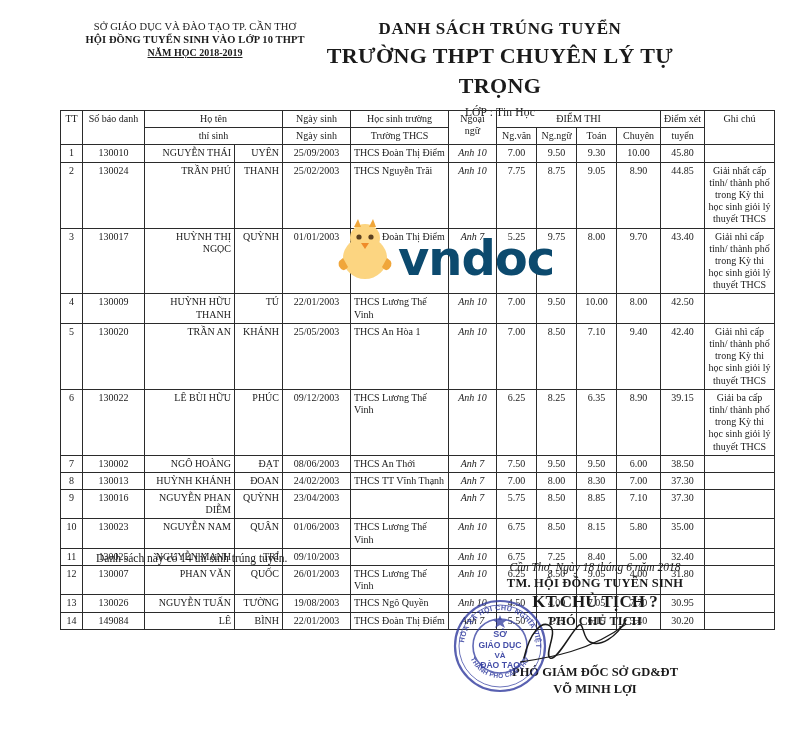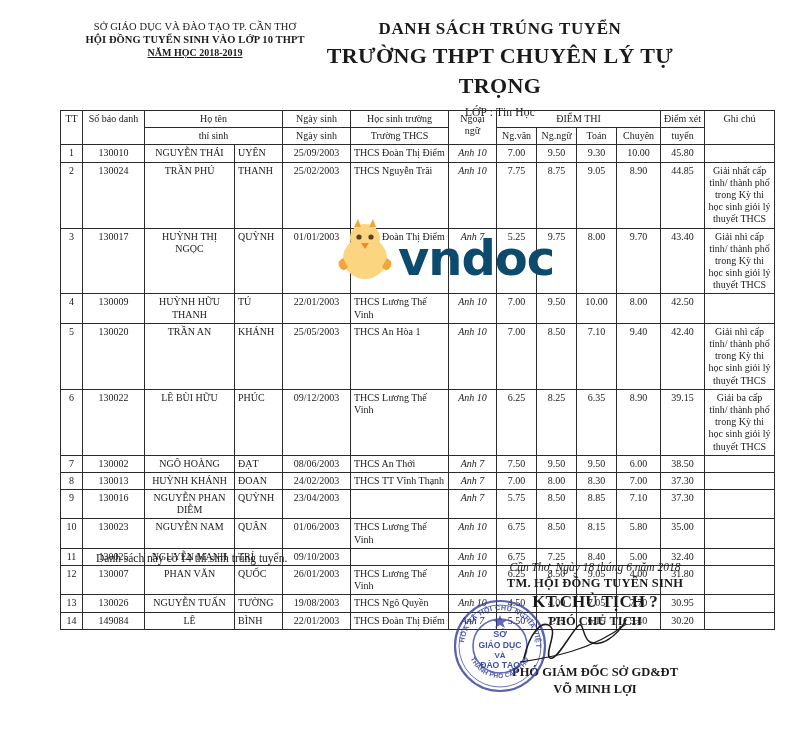--- a/index.html
+++ b/index.html
@@ -101,22 +101,22 @@
     text-align: center;
     vertical-align: middle;
     font-size: 10.5px;
     padding: 3px 2px;
   }
   th.hcell.sub {
     font-size: 10px;
   }
   .c-tt      { text-align: center; }
   .c-sbd     { text-align: center; }
-  .c-name    { text-align: center; }
-  .c-given   { text-align: left; }
+  .c-name    { text-align: right; }
+  .c-given   { text-align: right; }
   .c-dob     { text-align: center; }
   .c-school  { text-align: left; }
   .c-lang    { text-align: center; font-style: italic; }
   .c-score   { text-align: center; }
   .c-total   { text-align: center; }
   .c-note    { text-align: center; font-size: 9.5px; line-height: 1.25; }
 
   
   .foot-note {
     position: absolute;

